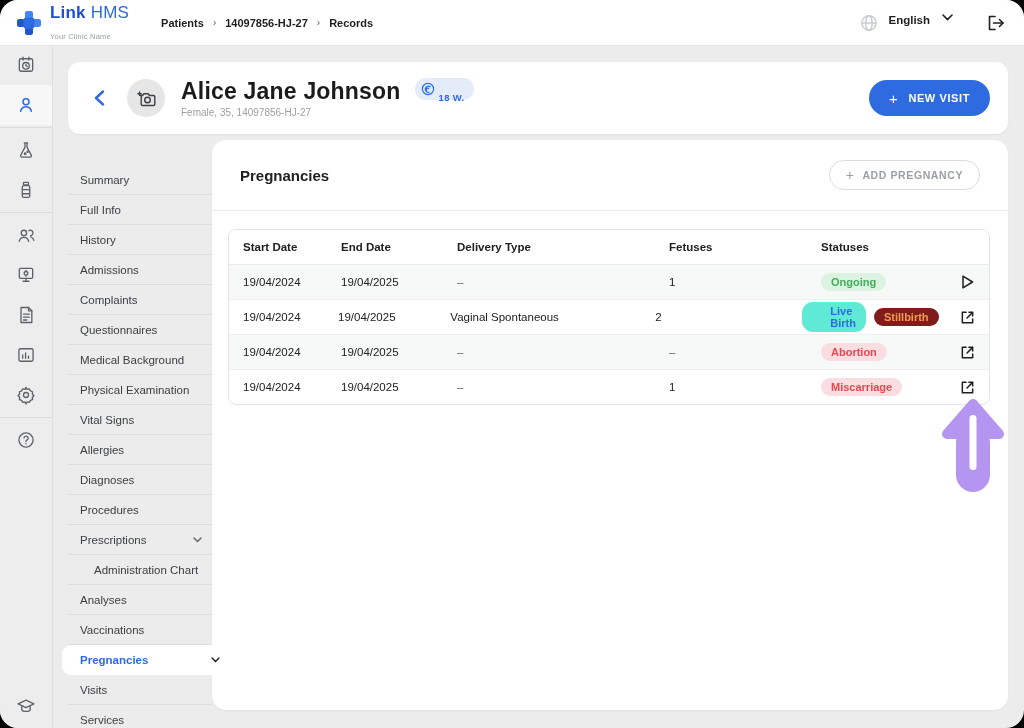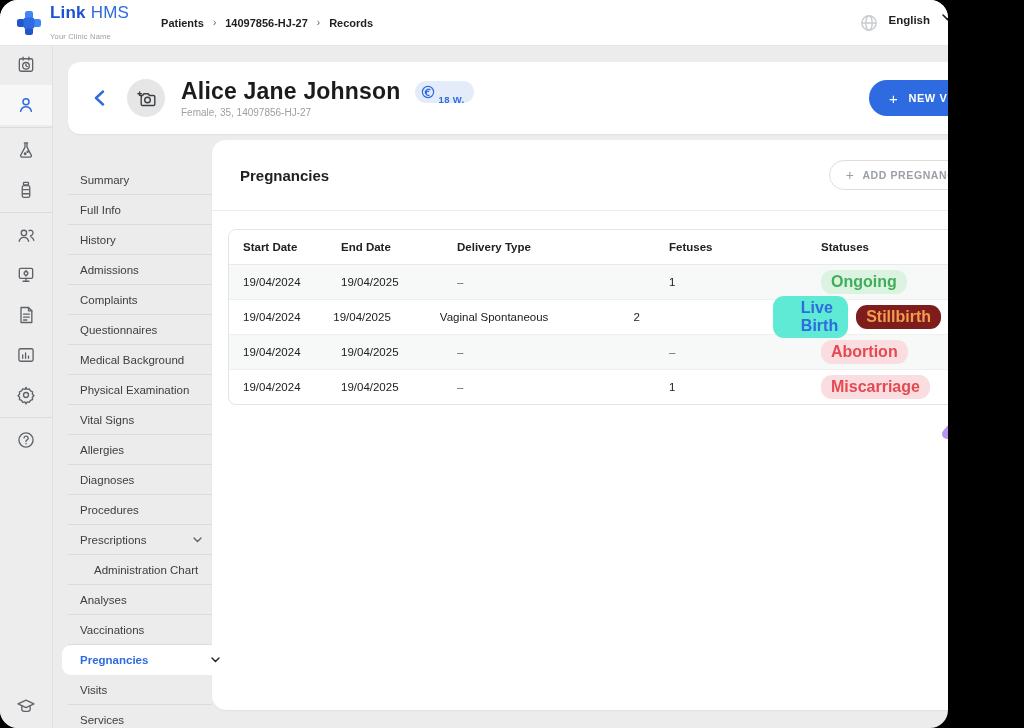--- a/index.html
+++ b/index.html
@@ -1,16 +1,16 @@
 <!DOCTYPE html>
 <html><head>
 <meta charset="utf-8">
 <style>
   html,body{margin:0;padding:0;background:#000;}
-  .app{position:relative;width:948px;height:728px;border-radius:18px;overflow:hidden;
+  .app{position:relative;width:1024px;height:728px;border-radius:18px;overflow:hidden;
        background:#ececec;font-family:"Liberation Sans",sans-serif;color:#202124;}
   
   .topbar{position:absolute;left:0;top:0;width:1024px;height:45px;background:#fff;
           border-bottom:1px solid #e7e7e7;display:flex;align-items:center;z-index:5;}
   .brand{display:flex;align-items:center;margin-left:16px;}
   .brand-cross{width:26px;height:26px;margin-right:8px;}
   .brand-text{line-height:1;}
   .brand-name{font-size:17px;letter-spacing:.2px;}
   .brand-name b{color:#1d4fd7;font-weight:700;}
   .brand-name span{color:#2e6be0;font-weight:300;}
@@ -29,21 +29,21 @@
   .rail-item.active{background:#f7f7f7;}
   .rail-div{height:1px;background:#dcdcdc;margin:2px 0;}
   .rail-bottom{position:absolute;bottom:12px;left:0;width:52px;display:flex;justify-content:center;}
   
   .pcard{position:absolute;left:68px;top:62px;width:940px;height:72px;background:#fff;
          border-radius:12px;box-shadow:0 1px 2px rgba(0,0,0,.05);display:flex;align-items:center;z-index:3;}
   .back{margin-left:26px;cursor:pointer;}
   .avatar{width:38px;height:38px;border-radius:50%;background:#e6e6e6;margin-left:22px;
           display:flex;align-items:center;justify-content:center;}
   .pinfo{margin-left:16px;}
-  .pname-row{display:flex;align-items:center;}
+  .pname-row{display:flex;}
   .pname{font-size:23px;font-weight:700;color:#1b1b1b;letter-spacing:.2px;}
   .gest{display:flex;align-items:center;background:#e4ecfa;border-radius:12px;height:22px;
         padding:0 10px 0 6px;margin-left:14px;}
   .gest-label{font-size:9.5px;font-weight:700;color:#2e6be0;margin-left:4px;letter-spacing:.3px;margin-top:16px;}
   .psub{font-size:10px;color:#9aa0a6;margin-top:2px;}
   .newvisit{position:absolute;right:18px;top:18px;height:36px;border-radius:18px;background:#2e6be0;
             border:none;color:#fff;font-size:11px;font-weight:700;letter-spacing:.6px;
             display:flex;align-items:center;padding:0 20px;cursor:pointer;font-family:inherit;}
   .newvisit .plus{font-size:15px;font-weight:400;margin-right:10px;}
   
@@ -68,21 +68,21 @@
   .trow{display:flex;align-items:center;height:34px;font-size:11.5px;}
   .trow.head{font-weight:700;background:#fff;border-bottom:1px solid #e9e9e9;}
   .trow.odd{background:#f7f8f8;}
   .trow.body{border-bottom:1px solid #efefef;}
   .trow.body:last-child{border-bottom:none;}
   .c{padding-left:14px;box-sizing:border-box;}
   .c1{width:98px;}.c2{width:116px;}.c3{width:212px;}.c4{width:152px;}
   .c5{flex:1;display:flex;align-items:center;}
   .c6{width:44px;display:flex;justify-content:center;padding-left:0;cursor:pointer;}
   .dash{color:#5f6368;}
-  .pill{display:inline-block;padding:3px 10px;border-radius:11px;font-size:16px;font-weight:700;margin-right:8px;}
+  .pill{display:inline-block;padding:3px 10px;border-radius:11px;font-size:11px;font-weight:700;margin-right:8px;}
   .pill.green{color:#3fae5a;background:#dcf3e1;}
   .pill.blue{color:#2e6be0;background:#5eead4;padding-left:28px;}
   .pill.orange{color:#f09d4e;background:#7f1d1d;}
   .pill.red{color:#e5494f;background:#fadde0;}
   
   .arrow-anno{position:absolute;left:941px;top:398px;z-index:6;pointer-events:none;}
   svg{display:block;}
 </style>
 </head>
 <body>

